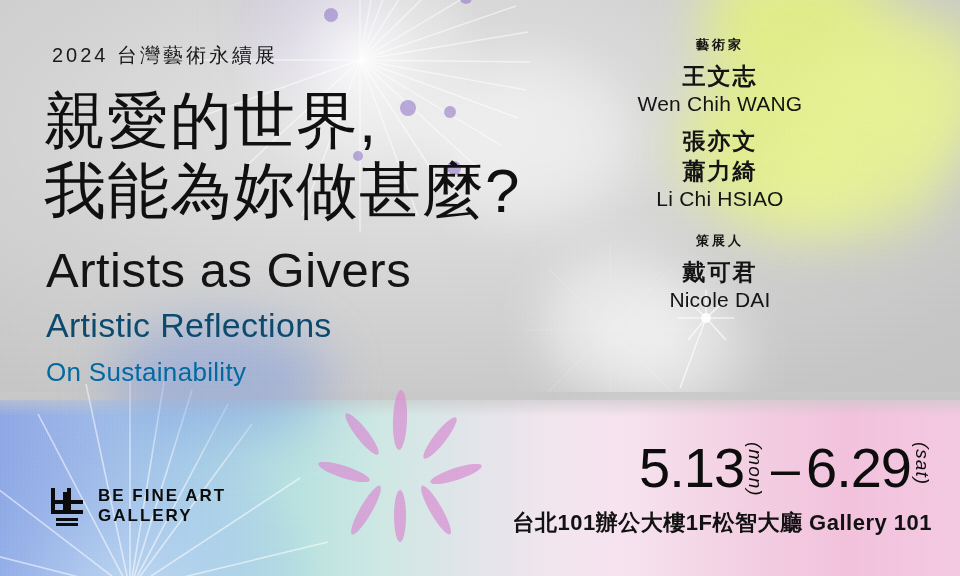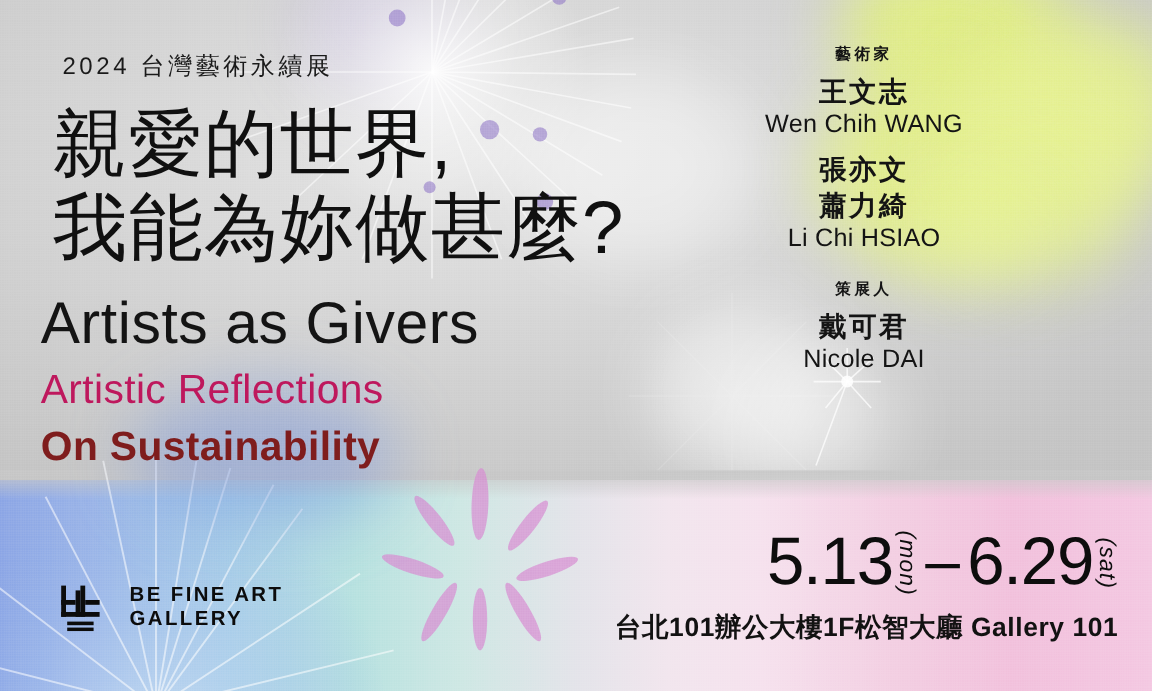--- a/index.html
+++ b/index.html
@@ -119,45 +119,45 @@
     line-height: 66px;
     font-weight: 400;
     letter-spacing: 1px;
     white-space: nowrap;
   }
   .title-cn-1 { top: 88px; }
   .title-cn-2 { top: 158px; }
 
   .title-en {
     position: absolute;
-    left: 34px;
+    left: 46px;
     white-space: nowrap;
     color: #141414;
   }
   .title-en-main {
     top: 243px;
     font-size: 49px;
     line-height: 54px;
     font-weight: 300;
     letter-spacing: 0.5px;
   }
   .title-en-sub1 {
     top: 305px;
     font-size: 34px;
     line-height: 40px;
     font-weight: 300;
-    color: #be185d;
+    color: #0c4a6e;
     letter-spacing: 0.3px;
   }
   .title-en-sub2 {
     top: 352px;
-    font-size: 34px;
+    font-size: 26px;
     line-height: 40px;
-    font-weight: 700;
-    color: #7f1d1d;
+    font-weight: 400;
+    color: #0369a1;
     letter-spacing: 0.3px;
   }
 
   
   .credits {
     position: absolute;
     right: 30px;
     top: 36px;
     width: 420px;
     text-align: center;
@@ -184,21 +184,21 @@
     margin-bottom: 10px;
   }
   .curator-block { margin-top: 20px; }
 
   
   .date-line {
     position: absolute;
     right: 28px;
     top: 440px;
     display: flex;
-    align-items: center;
+    align-items: flex-start;
     color: #0d0d0d;
     font-weight: 300;
   }
   .date-num {
     font-size: 56px;
     line-height: 56px;
     letter-spacing: -1px;
   }
   .date-dow {
     font-size: 19px;
@@ -229,21 +229,21 @@
     white-space: nowrap;
   }
 
   
   .logo {
     position: absolute;
     left: 50px;
     top: 486px;
     display: flex;
     align-items: center;
-    gap: 24px;
+    gap: 14px;
   }
   .logo-mark { width: 34px; height: 40px; display: block; }
   .logo-text {
     font-size: 17px;
     font-weight: 700;
     letter-spacing: 2px;
     line-height: 20px;
     color: #0c0c0c;
   }
 </style>

